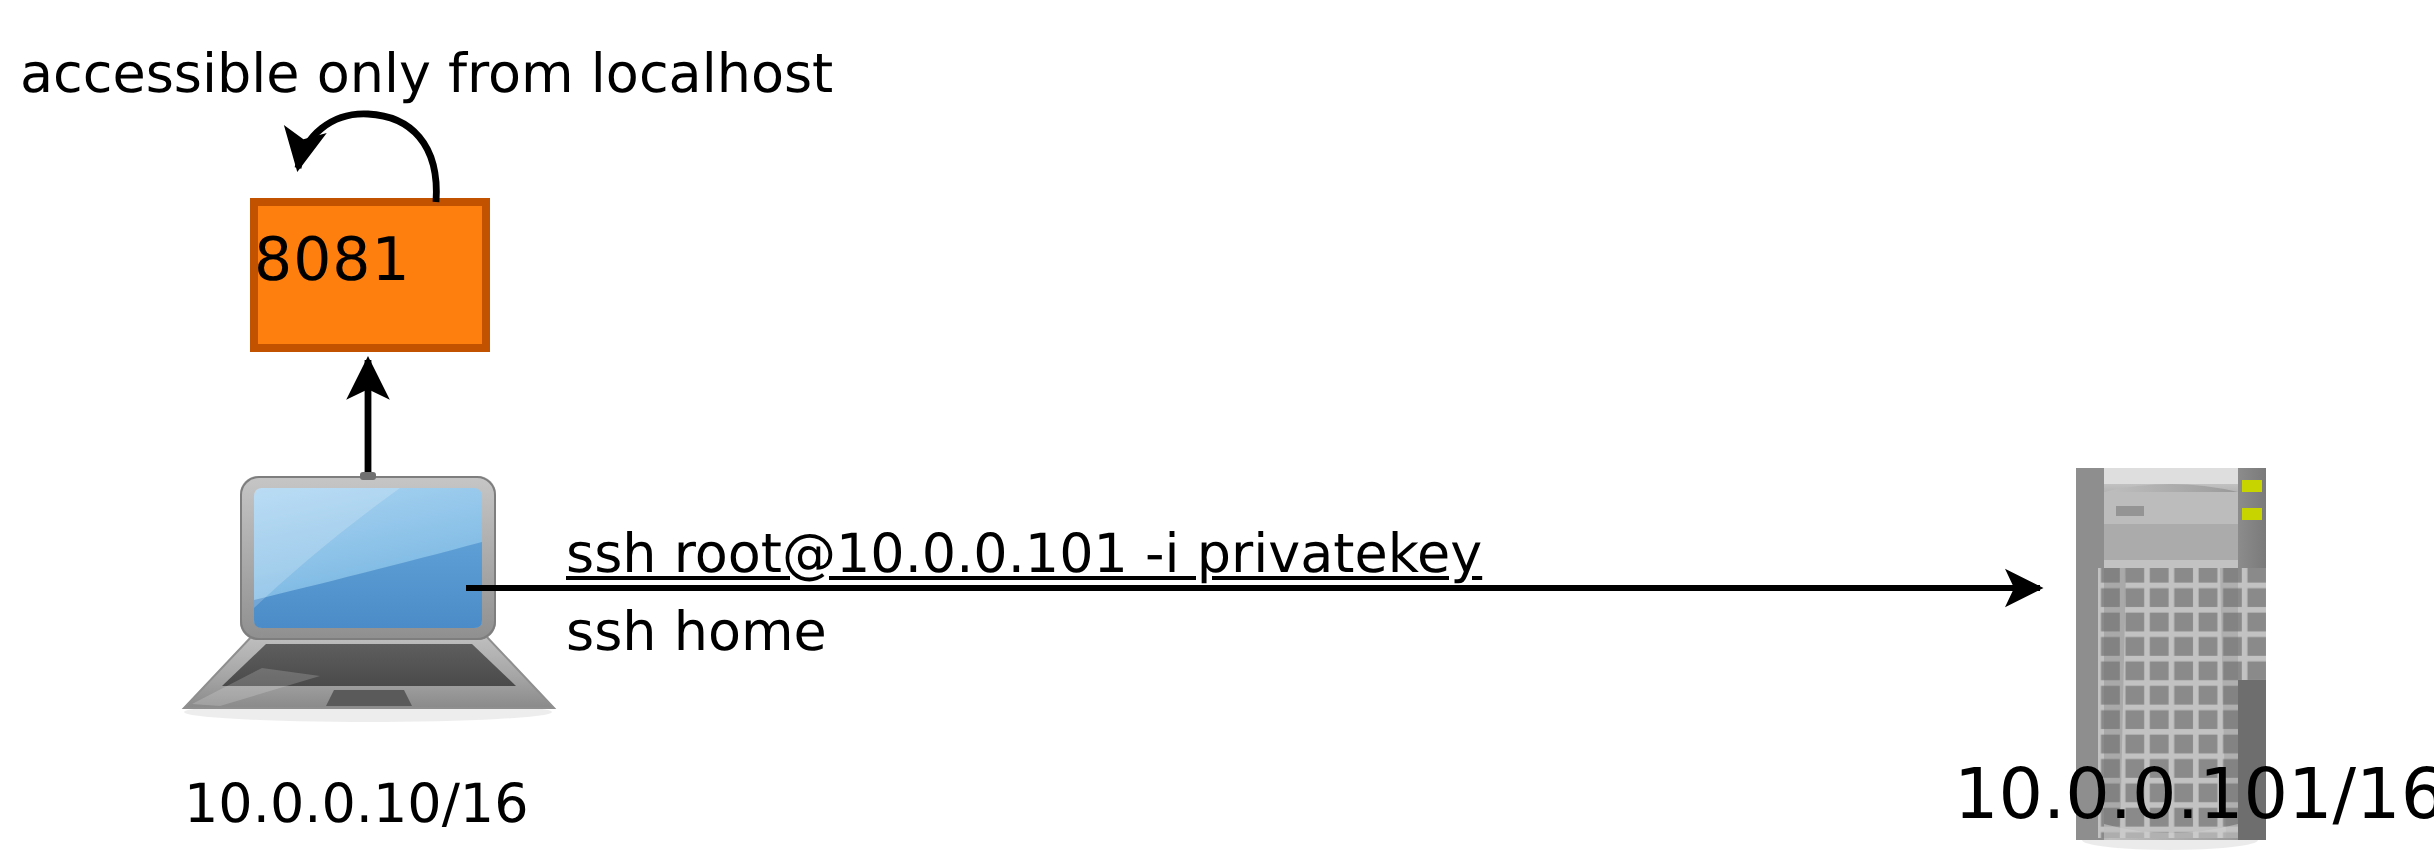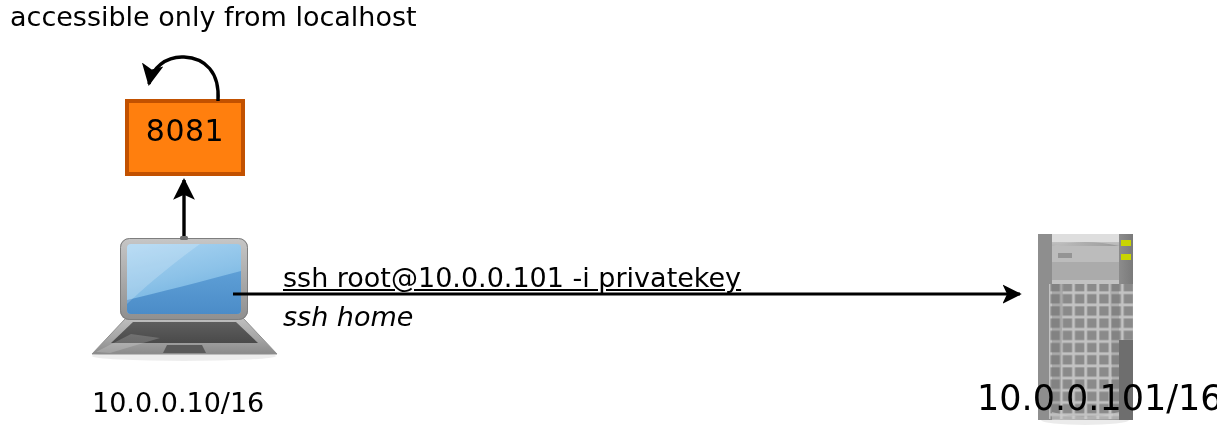--- a/index.html
+++ b/index.html
@@ -29,28 +29,28 @@
     height: 434px;
   }
   .txt {
     position: absolute;
     white-space: pre;
     color: #000;
     line-height: 1;
   }
   #title-text {
     left: 10px;
-    top: 3px;
+    top: 24px;
     font-size: 27px;
   }
   #port-box-label {
     left: 127px;
     top: 116px;
     width: 116px;
-    text-align: center;
+    text-align: left;
     font-size: 30px;
     letter-spacing: 0.5px;
   }
   #laptop-ip-label {
     left: 92px;
     top: 389px;
     font-size: 27px;
   }
   #server-ip-label {
     left: 977px;
@@ -60,21 +60,20 @@
   #ssh-command-label {
     left: 283px;
     top: 264px;
     font-size: 27px;
     text-decoration: underline;
   }
   #ssh-alias-label {
     left: 283px;
     top: 303px;
     font-size: 27px;
-    font-style: italic;
   }
 </style>
 </head>
 <body>
 
 <div class="canvas">
 
   <svg class="diagram" viewBox="0 0 1217 434" xmlns="http://www.w3.org/2000/svg">
     <defs>
       <linearGradient id="screenGrad" x1="0" y1="0" x2="0.35" y2="1">

